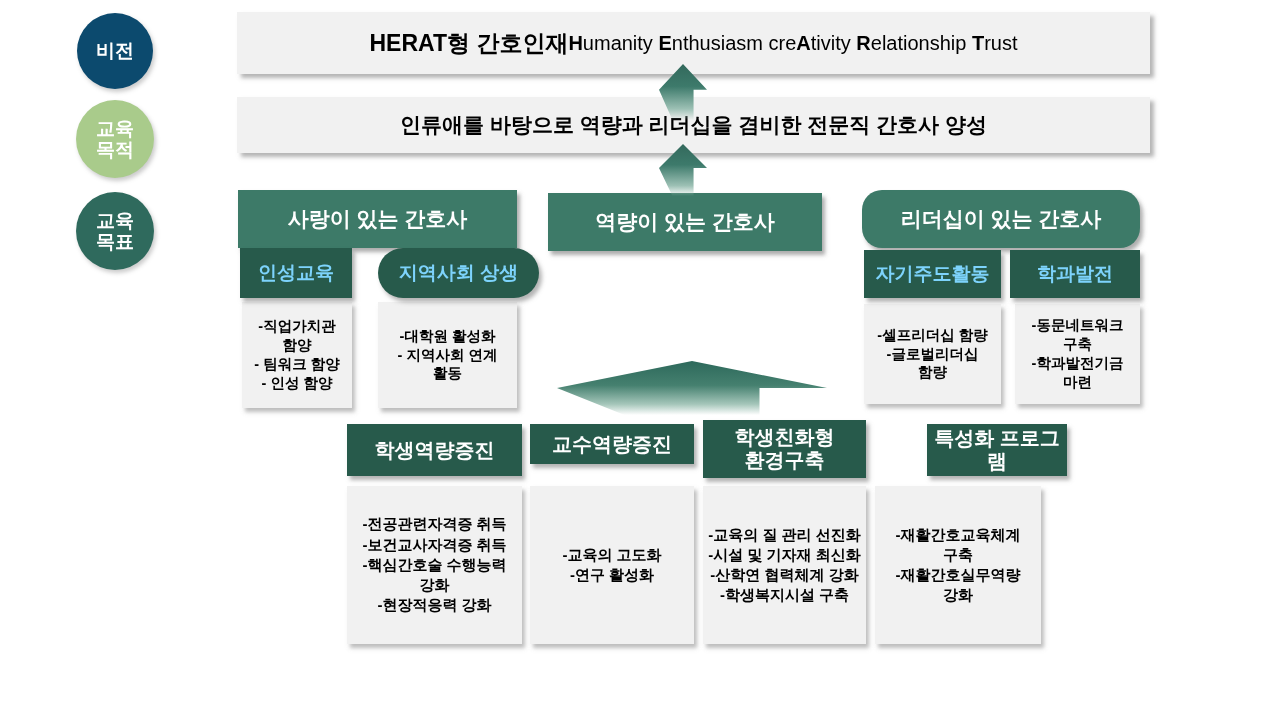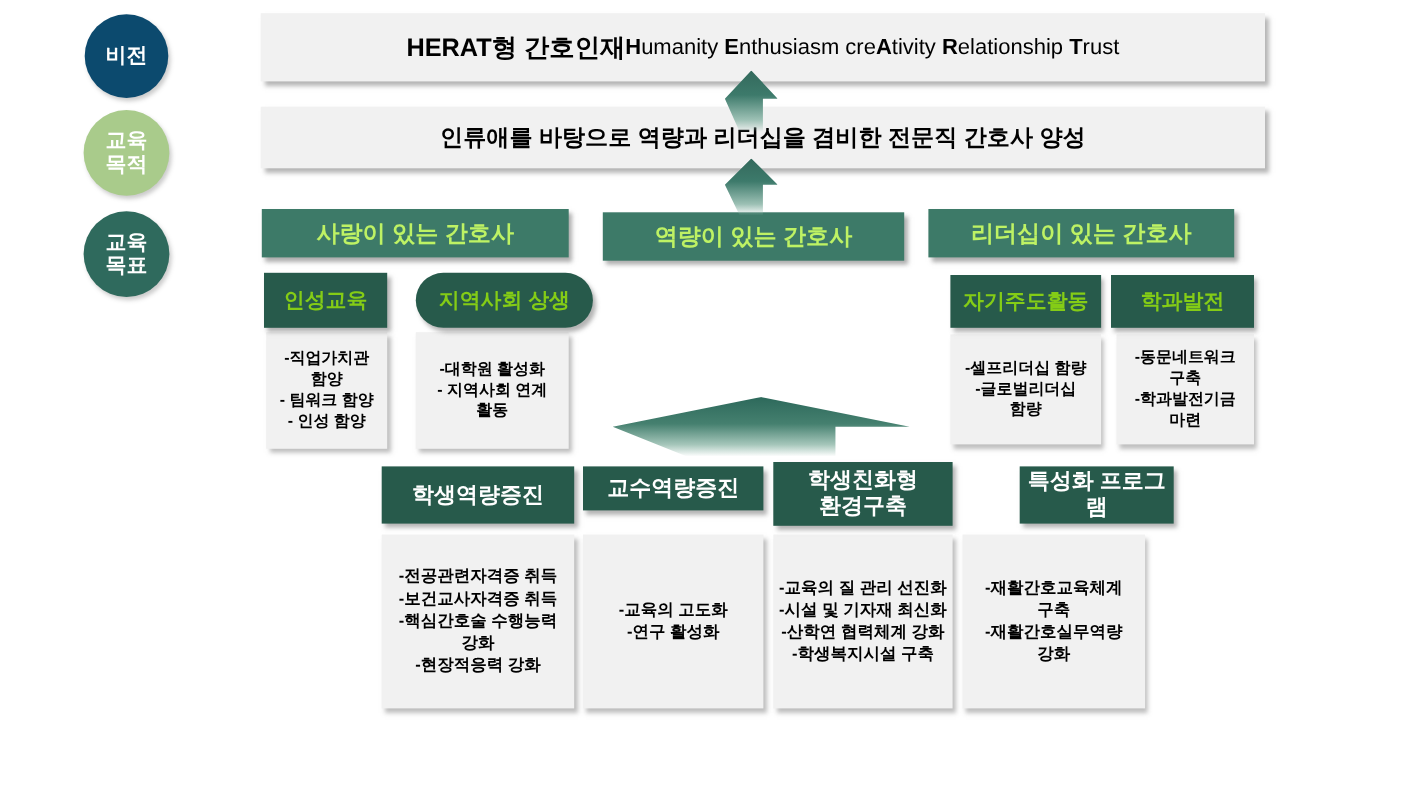--- a/index.html
+++ b/index.html
@@ -32,28 +32,28 @@
     background:linear-gradient(to bottom,#33695c 0%,#3d7a6b 40%,#9cc0b4 80%,rgba(241,241,241,0) 100%);}
   .sa1{left:659px;top:64px;}
   .sa2{left:659px;top:144px;height:52px;}
 
   
   .barrow{left:557px;top:361px;width:270px;height:54px;z-index:3;
     clip-path:polygon(50% 0,100% 50%,75% 50%,75% 100%,25% 100%,0 50%);
     background:linear-gradient(to bottom,#2d695b 0%,#45806f 45%,#a5c6ba 80%,rgba(255,255,255,0) 100%);}
 
   
-  .goalhdr{background:#3d7a68;color:#bef264;font-weight:bold;font-size:21px;height:44px;
+  .goalhdr{background:#3d7a68;color:#ffffff;font-weight:bold;font-size:21px;height:58px;
     box-shadow:3px 4px 4px rgba(105,105,105,.55);z-index:2;}
   .gA{left:238px;top:190px;width:279px;}
   .gB{left:548px;top:193px;width:274px;}
-  .gC{left:844px;top:190px;width:278px;}
+  .gC{left:862px;top:190px;width:278px;border-radius:20px;}
 
   
-  .dark{background:#275a4b;color:#84cc16;font-weight:bold;font-size:19px;
+  .dark{background:#275a4b;color:#7dd3fc;font-weight:bold;font-size:19px;
     box-shadow:3px 4px 4px rgba(105,105,105,.5);z-index:2;}
   .sA1{left:240px;top:248px;width:112px;height:50px;}
   .sA2{left:378px;top:248px;width:161px;height:50px;border-radius:25px;}
   .sC1{left:864px;top:250px;width:137px;height:48px;}
   .sC2{left:1010px;top:250px;width:130px;height:48px;text-align:right;}
 
   
   .detail{background:#f1f1f1;font-weight:bold;font-size:14.5px;line-height:1.3;
     box-shadow:3px 4px 4px rgba(125,125,125,.5);z-index:1;}
   .dA1{left:242px;top:302px;width:110px;height:106px;}

